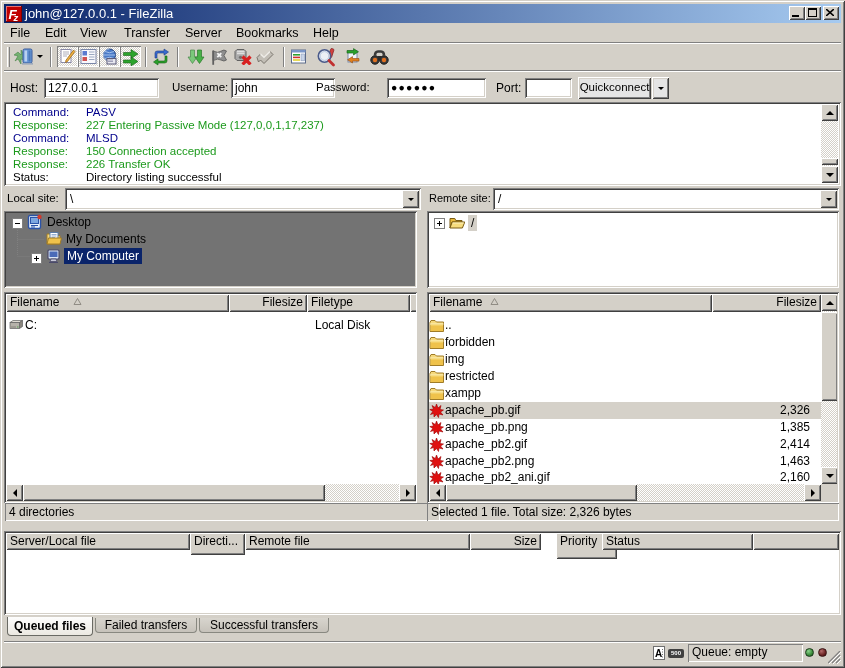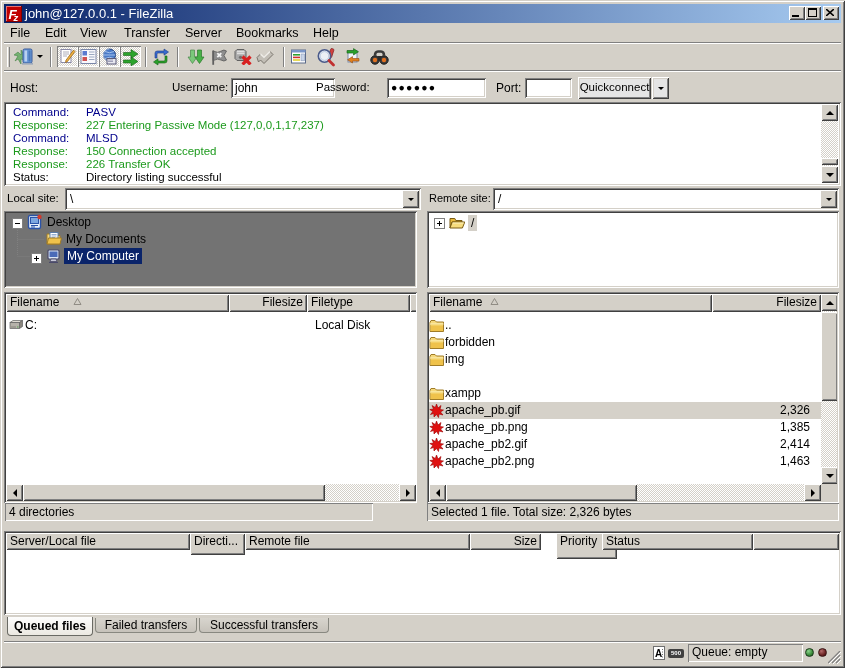--- a/index.html
+++ b/index.html
@@ -280,20 +280,21 @@
 <circle cx="5" cy="11" r="2.2" fill="#e07020"></circle>
 <circle cx="14" cy="11" r="2.2" fill="#e07020"></circle>
 <path d="M5 6.8 Q5 2.5 8 2.5 L11 2.5 Q14 2.5 14 6.8" fill="none" stroke="#3a3a3a" stroke-width="2.6"></path>
 <rect x="8" y="7" width="3" height="4" fill="#2a2a2a"></rect>
 </svg>
     </div>
 </div>
 
 <div class="abs" id="quickbar">
   <span class="abs" style="left:6px;top:10px;">Host:</span>
+  <div class="abs qcinput" style="left:40px;top:7px;width:115px;">127.0.0.1</div>
   <span class="abs" style="left:168px;top:10px;font-size:11.5px;">Username:</span>
   <div class="abs qcinput" style="left:227px;top:7px;width:104px;">john</div>
   <span class="abs" style="left:312px;top:10px;font-size:11.5px;">Password:</span>
   <div class="abs qcinput" style="left:383px;top:7px;width:99px;font-size:10.5px;letter-spacing:1.2px;line-height:13px;">●●●●●●</div>
   <span class="abs" style="left:492px;top:10px;">Port:</span>
   <div class="abs qcinput" style="left:521px;top:7px;width:47px;"></div>
   <div class="abs btn3d" style="left:574px;top:6px;width:73px;height:22px;text-align:center;line-height:21px;font-size:11.5px;">Quickconnect</div>
   <div class="abs btn3d" style="left:648px;top:6px;width:17px;height:22px;display:flex;align-items:center;justify-content:center;">
       <div class="arr down" style="border-width:3.5px;border-top-color:#000"></div>
     </div>
@@ -395,21 +396,21 @@
   <div class="sbh" style="left:0;top:190px;width:410px;">
     <div class="sbbtn" style="left:0;">
         <div class="arr left"></div>
       </div>
     <div class="sbbtn" style="right:0;">
         <div class="arr right"></div>
       </div>
     <div class="sbthumb" style="left:17px;top:0;width:302px;height:17px;"></div>
   </div>
 </div>
-<div class="statusbox" style="left:5px;top:503px;width:368px;">4 directories</div>
+<div class="statusbox" style="left:5px;top:503px;width:435px;">4 directories</div>
 
 <div class="whitebox" id="remotelist" style="left:427px;top:292px;width:412px;height:211px;"></div>
 <div class="abs" style="left:429px;top:294px;width:408px;height:207px;background:#fff;overflow:hidden;">
 
   <div class="hdrbtn" style="left:0;width:283px;">Filename<svg width="9" height="9" viewBox="0 0 9 9" style="display:inline-block;vertical-align:middle;margin-left:8px;position:relative;top:-1px;">
         <path d="M4.5 1.5 L8 7.5 L1 7.5 Z" fill="#d4d0c8" stroke="#908c84" stroke-width="1"></path>
       </svg></div>
   <div class="hdrbtn" style="left:283px;width:109px;text-align:right;">Filesize</div>
 
   <div class="row" style="left:0;top:23px;width:392px;">
@@ -423,20 +424,26 @@
         <use href="#i-folder"></use>
       </svg>
       <span>forbidden</span>
     </div>
   <div class="row" style="left:0;top:57px;width:392px;">
       <svg width="16" height="14" viewBox="0 0 16 14">
         <use href="#i-folder"></use>
       </svg>
       <span>img</span>
     </div>
+  <div class="row" style="left:0;top:74px;width:392px;">
+      <svg width="16" height="14" viewBox="0 0 16 14">
+        <use href="#i-folder"></use>
+      </svg>
+      <span>restricted</span>
+    </div>
   <div class="row" style="left:0;top:91px;width:392px;">
       <svg width="16" height="14" viewBox="0 0 16 14">
         <use href="#i-folder"></use>
       </svg>
       <span>xampp</span>
     </div>
   <div class="row" style="left:0;top:108px;width:392px;background:#d5d1c9;">
       <svg width="16" height="15" viewBox="0 0 16 15">
         <use href="#i-red"></use>
       </svg>
@@ -456,20 +463,27 @@
       </svg>
       <span>apache_pb2.gif</span>
       <span class="fsz">2,414</span>
     </div>
   <div class="row" style="left:0;top:159px;width:392px;">
       <svg width="16" height="15" viewBox="0 0 16 15">
         <use href="#i-red"></use>
       </svg>
       <span>apache_pb2.png</span>
       <span class="fsz">1,463</span>
+    </div>
+  <div class="row" style="left:0;top:175px;width:392px;">
+      <svg width="16" height="15" viewBox="0 0 16 15">
+        <use href="#i-red"></use>
+      </svg>
+      <span>apache_pb2_ani.gif</span>
+      <span class="fsz">2,160</span>
     </div>
 
   <div class="sbv" style="left:392px;top:0;height:190px;">
     <div class="sbbtn" style="top:0">
         <div class="arr up"></div>
       </div>
     <div class="sbthumb" style="top:18px;left:0;width:17px;height:89px;"></div>
     <div class="sbbtn" style="bottom:0">
         <div class="arr down"></div>
       </div>

